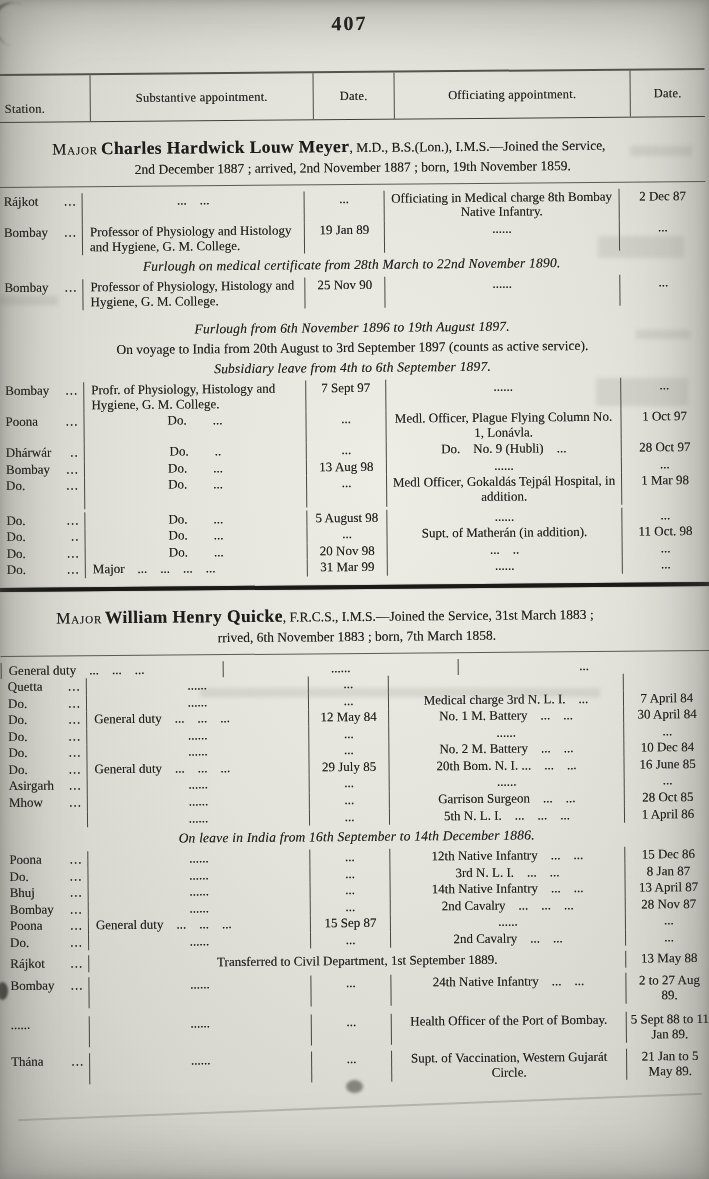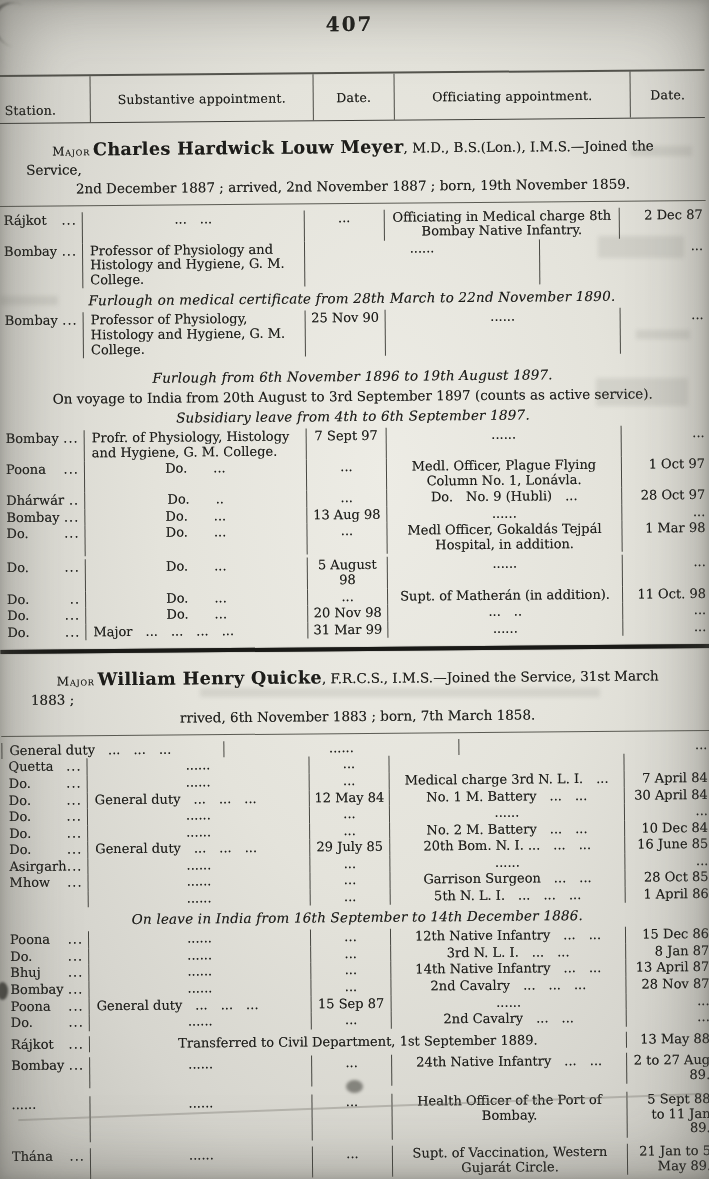--- a/index.html
+++ b/index.html
@@ -7,20 +7,21 @@
     width:709px;height:1179px;overflow:hidden;
     background:#b9b8b2;
     font-family:"DejaVu Serif","Liberation Serif",serif;
     color:#1d1d1a;
   }
   .page{
     position:relative;width:709px;height:1179px;overflow:hidden;
     background:
       radial-gradient(ellipse at 54% 40%, #edece5 0%, #e4e3db 42%, #d6d5ce 72%, #c3c2bb 96%);
     text-shadow:0 0 .6px rgba(32,32,28,.55);
+    font-family:Liberation Serif, serif;
   }
   .content{position:absolute;left:0;top:0;right:0;bottom:0;transform:rotate(-0.5deg);}
   .pageno{text-align:center;font-weight:bold;font-size:20px;letter-spacing:2px;padding-top:12px;}
 
   
   .thead{
     display:flex;margin-top:36px;height:46px;
     border-top:2px solid rgba(60,60,54,.85);
     border-bottom:1.5px solid rgba(45,45,40,.9);
   }
@@ -29,36 +30,36 @@
   .w-st{width:85px;}
   .w-sub{width:222px;}
   .w-d1{width:80px;}
   .w-off{width:235px;}
   .w-d2{flex:1;}
   .th.station{align-items:flex-end;justify-content:flex-start;padding:0 0 5px 9px;}
 
   
   .oheading{margin:15px 26px 7px 30px;font-size:13.5px;line-height:1.32;}
   .hline1{text-indent:26px;}
-  .rank{font-variant:small-caps;font-size:12px;letter-spacing:.8px;margin-right:3px;}
+  .rank{font-variant:small-caps;font-size:16px;letter-spacing:.8px;margin-right:3px;}
   .oname{font-weight:bold;font-size:17.5px;letter-spacing:.4px;}
   .hline2{text-align:center;font-size:13.5px;margin-top:1px;}
 
   
   .tblock{border-top:1.5px solid rgba(55,55,48,.8);padding-top:6px;padding-bottom:4px;}
   .trow{display:flex;align-items:stretch;}
   .cell{font-size:13px;line-height:1.12;padding:1px 3px;min-height:13px;}
   .st{width:85px;display:flex;justify-content:space-between;padding-left:7px;box-sizing:border-box;}
   .stn{}
   .std{padding-right:2px;letter-spacing:1px;}
   .sub{width:222px;box-sizing:border-box;border-left:1px solid rgba(44,44,38,.85);padding:1px 7px;text-align:left;}
   .sub.c{text-align:center;}
   .d1{width:80px;box-sizing:border-box;border-left:1px solid rgba(44,44,38,.85);text-align:center;}
   .off{width:235px;box-sizing:border-box;border-left:1px solid rgba(44,44,38,.85);text-align:center;padding:1px 5px;}
-  .d2{flex:1;border-left:1px solid rgba(44,44,38,.85);text-align:right;}
+  .d2{flex:1;border-left:1px solid rgba(44,44,38,.85);text-align:center;}
   .span-note{flex:1;border-left:1px solid rgba(44,44,38,.85);text-align:center;font-size:13px;}
   .d2w{width:87px;flex:none;box-sizing:border-box;}
 
   .note{text-align:center;font-size:13.5px;margin:4px 10px;}
   .note.it{font-style:italic;font-weight:500;letter-spacing:.2px;}
 
   .thick{height:4px;background:#1a1a17;margin:5px 0 2px 0;box-shadow:0 0 1px rgba(20,20,18,.8);}
 
   
   .artifact{position:absolute;pointer-events:none;}
@@ -105,20 +106,21 @@
             <div class="cell d1">...</div>
             <div class="cell off">Officiating in Medical charge 8th Bombay Native Infantry.</div>
             <div class="cell d2">2 Dec 87</div>
           </div>
           <div class="trow">
             <div class="cell st">
               <div class="stn">Bombay</div>
               <div class="std">...</div>
             </div>
             <div class="cell sub">Professor of Physiology and Histology and Hygiene, G. M. College.</div>
+            <div class="cell d1">19 Jan 89</div>
             <div class="cell off">......</div>
             <div class="cell d2">...</div>
           </div>
           <div class="note it">Furlough on medical certificate from 28th March to 22nd November 1890.</div>
           <div class="trow">
             <div class="cell st">
               <div class="stn">Bombay</div>
               <div class="std">...</div>
             </div>
             <div class="cell sub">Professor of Physiology, Histology and Hygiene, G. M. College.</div>

